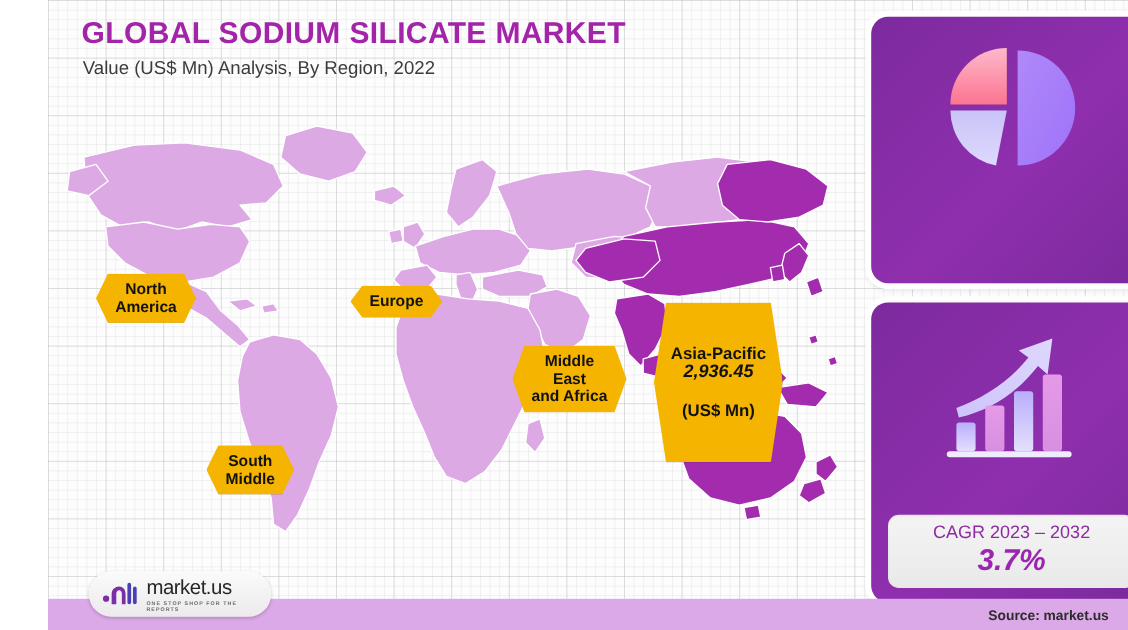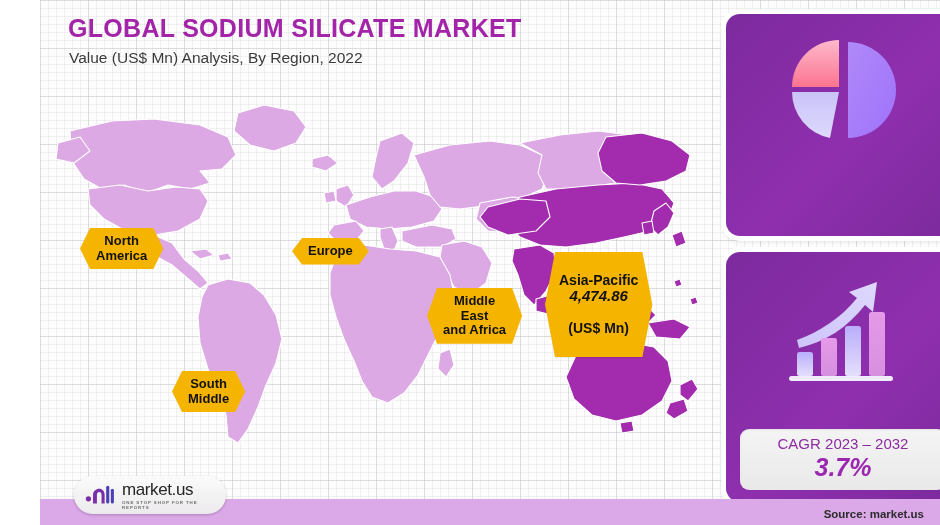--- a/index.html
+++ b/index.html
@@ -42,21 +42,21 @@
     color:#121212;
     font-weight:bold;
     text-align:center;
     line-height:1.12;
     padding:6px 16px;
     clip-path:polygon(10px 0,calc(100% - 10px) 0,100% 50%,calc(100% - 10px) 100%,10px 100%,0 50%);
     filter:drop-shadow(2px 3px 2px rgba(0,0,0,.33));
     white-space:pre-line;
     font-size:13px;
   }
-  .badge.big{font-size:14px;padding:5px 14px;}
+  .badge.big{font-size:14px;padding:19px 14px;}
   .badge .val{display:block;font-style:italic;font-weight:bold;font-size:15px;}
   .badge .unit{display:block;font-weight:bold;font-size:14px;}
   #badge-na{left:40px;top:228px;}
   #badge-sa{left:132px;top:371px;}
   #badge-eu{left:252px;top:238px;}
   #badge-mea{left:387px;top:288px;}
   #badge-ap{left:505px;top:252px;}
   
   .card{
     position:absolute;left:686px;width:234px;
@@ -215,21 +215,21 @@
   <div class="badge" id="badge-na">North
 America</div>
   <div class="badge" id="badge-sa">South
 Middle</div>
   <div class="badge" id="badge-eu">Europe</div>
   <div class="badge" id="badge-mea">Middle
 East
 and Africa</div>
   <div class="badge big" id="badge-ap">
     <span>Asia-Pacific</span>
-    <span class="val">4,474.86</span>
+    <span class="val">2,936.45</span>
     <span class="unit">(US$ Mn)</span>
   </div>
 
   <div class="card" id="card-market">
     <div class="card-icon">
       <svg width="118" height="118" viewBox="0 0 118 118">
         <defs>
           <linearGradient id="gp" x1="0" y1="0" x2="0" y2="1">
             <stop offset="0%" stop-color="#fdb9cb"></stop>
               <stop offset="100%" stop-color="#fc7490"></stop>

